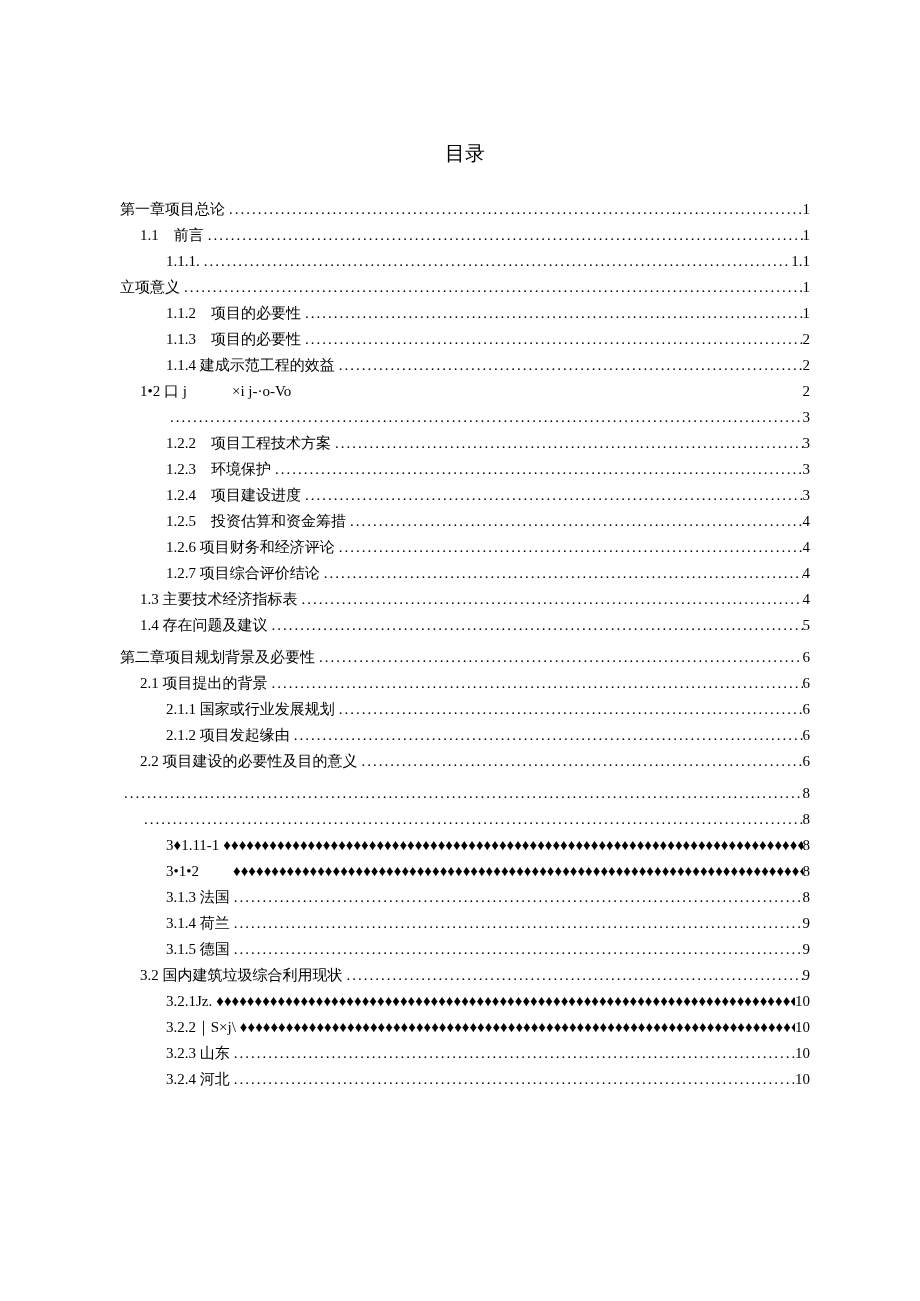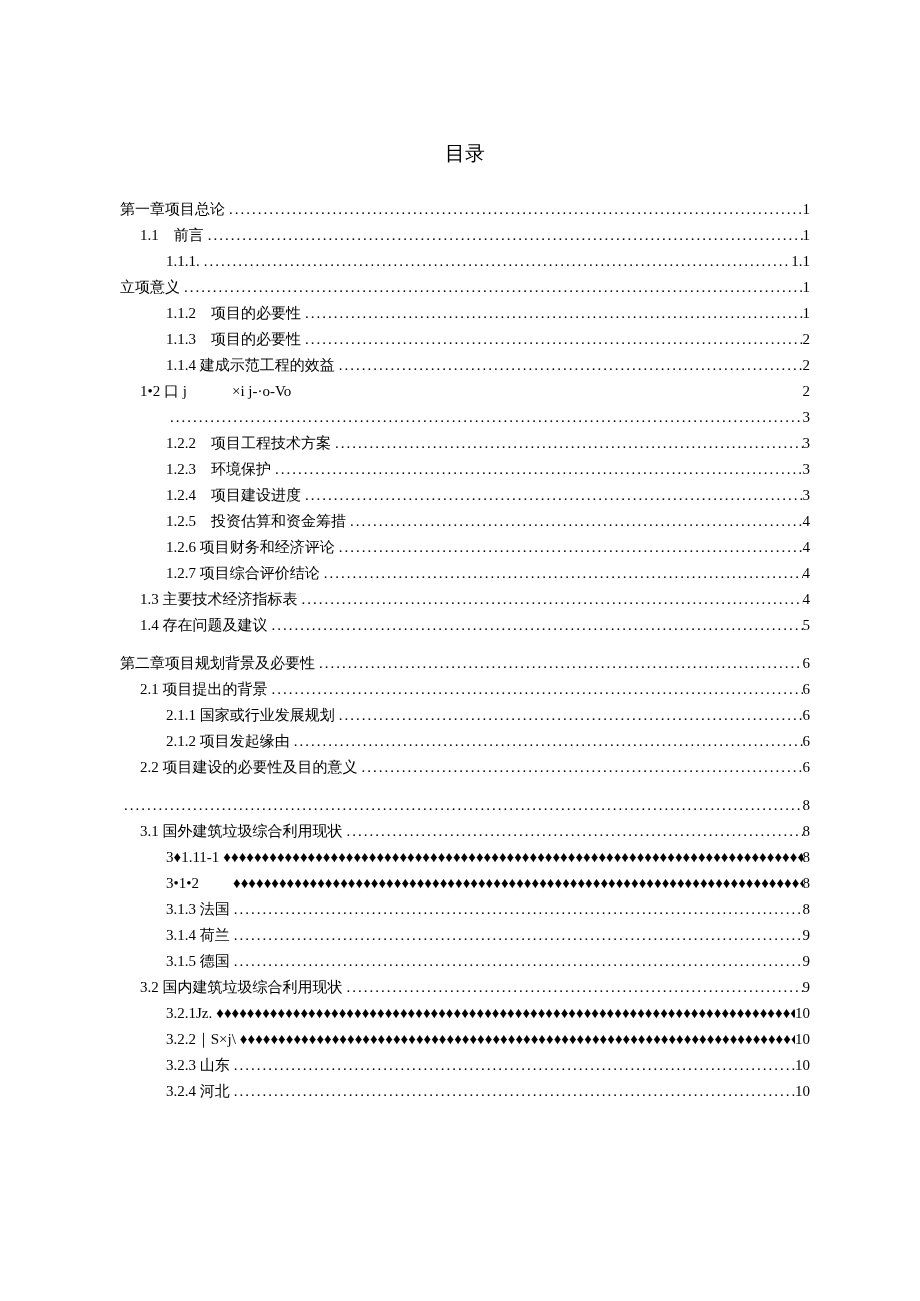--- a/index.html
+++ b/index.html
@@ -36,21 +36,21 @@
     letter-spacing: 2px;
     padding: 0 4px;
     color: #000;
   }
   .toc-line .dots.diamond {
     letter-spacing: 0;
   }
   .toc-line .pg {
     flex: 0 0 auto;
   }
-  .lvl0 { padding-left: 0;   margin-top: 14px; }
+  .lvl0 { padding-left: 0;   margin-top: 8px; }
   .lvl1 { padding-left: 20px; }
   .lvl2 { padding-left: 46px; }
   .noindent { padding-left: 0; }
   .spaced-top { }
 </style>
 </head>
 <body>
 
 <div class="page">
   <div class="title">目录</div>
@@ -162,21 +162,20 @@
       <div class="toc-line lvl1">
         <span class="label">2.2 项目建设的必要性及目的意义</span>
         <span class="dots">........................................................................................................................................................................................................</span>
         <span class="pg">6</span>
       </div>
       <div class="toc-line lvl0">
         <span class="dots">........................................................................................................................................................................................................</span>
         <span class="pg">8</span>
       </div>
       <div class="toc-line lvl1 spaced-top">
-        <span class="label">3.1 国外建筑垃圾综合利用现状</span>
         <span class="dots">........................................................................................................................................................................................................</span>
         <span class="pg">8</span>
       </div>
       <div class="toc-line lvl2">
         <span class="label">3♦1.11-1</span>
         <span class="dots diamond">♦♦♦♦♦♦♦♦♦♦♦♦♦♦♦♦♦♦♦♦♦♦♦♦♦♦♦♦♦♦♦♦♦♦♦♦♦♦♦♦♦♦♦♦♦♦♦♦♦♦♦♦♦♦♦♦♦♦♦♦♦♦♦♦♦♦♦♦♦♦♦♦♦♦♦♦♦♦♦♦♦♦♦♦♦♦♦♦♦♦♦♦♦♦♦♦♦♦♦♦♦♦♦♦♦♦♦♦♦♦♦♦♦♦♦♦♦♦♦♦</span>
         <span class="pg">8</span>
       </div>
       <div class="toc-line lvl2">
         <span class="label">3•1•2　　</span>

